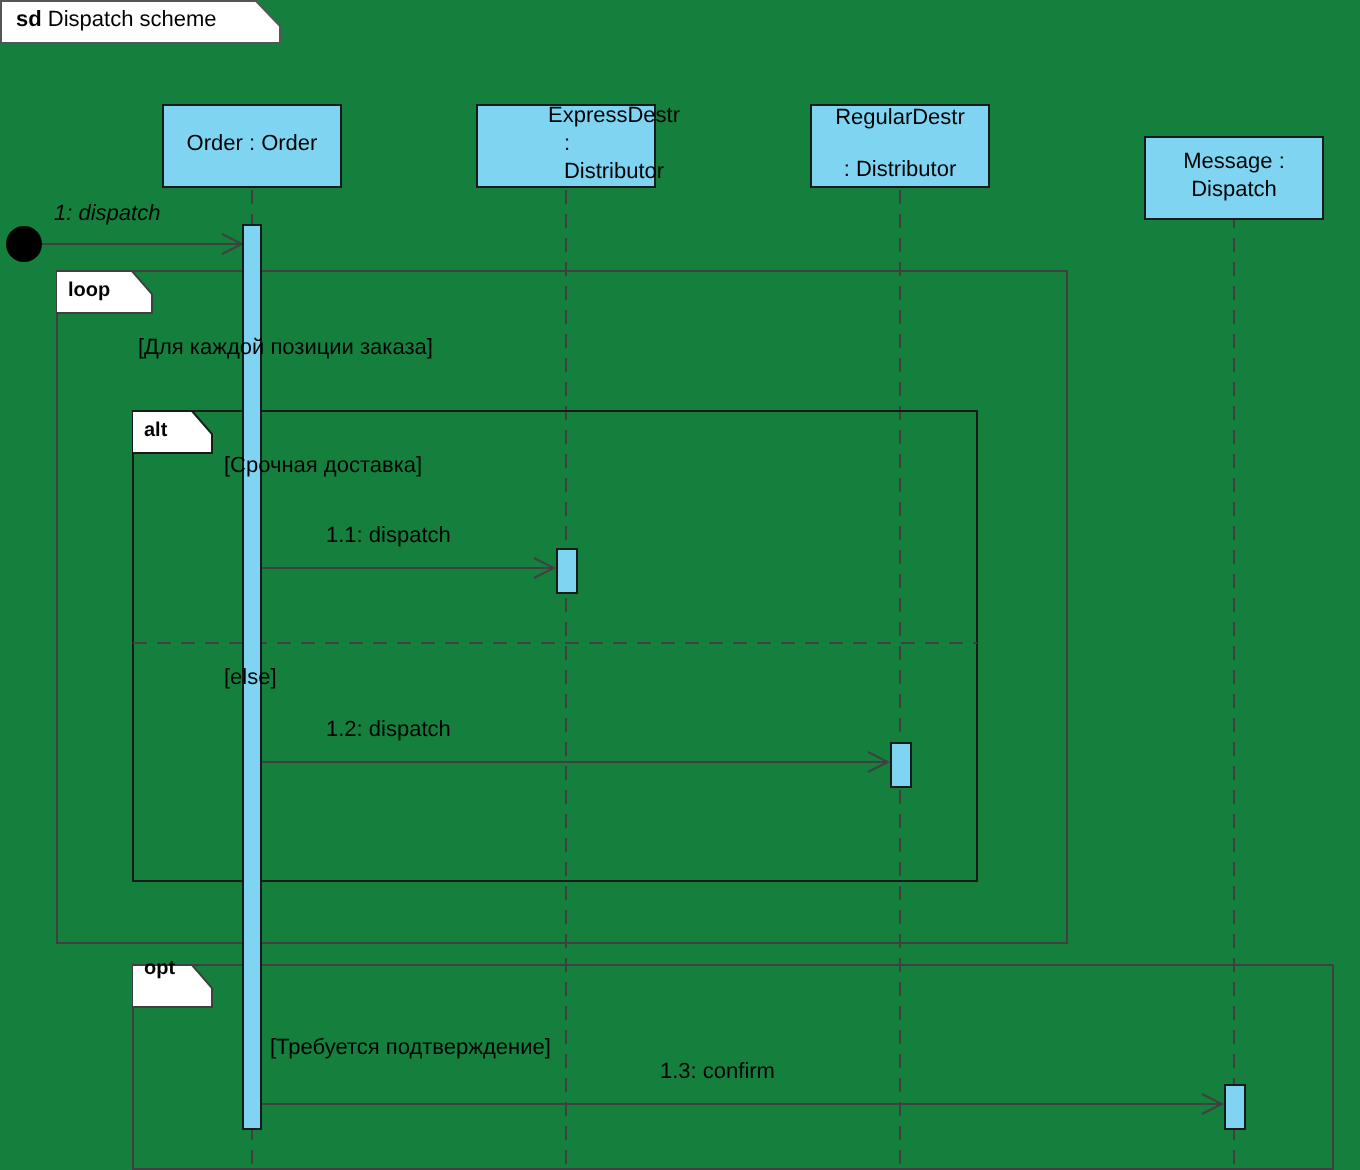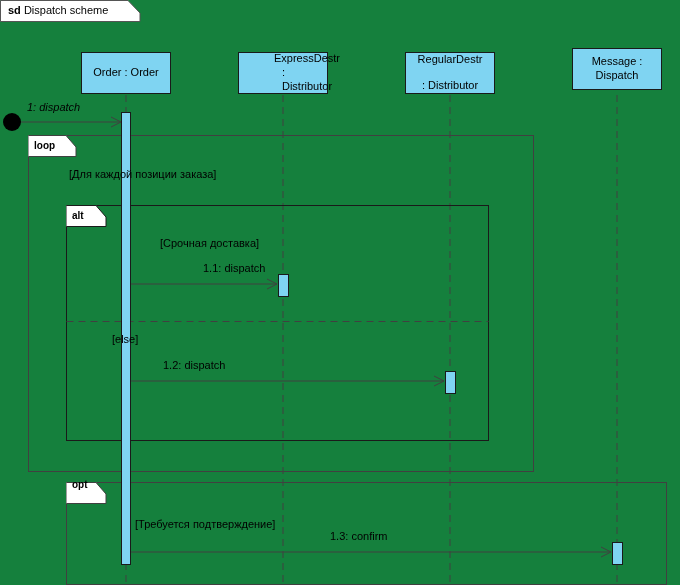--- a/index.html
+++ b/index.html
@@ -142,37 +142,37 @@
   <div class="lifeline-box" style="left:238px; top:52px; width:90px; height:42px;padding-left:48px;">
     <span>ExpressDestr</span>
     <span>: Distributor</span>
   </div>
 
   <div class="lifeline-box" style="left:405px; top:52px; width:90px; height:42px;justify-content:space-between;">
     <span>RegularDestr</span>
     <span>: Distributor</span>
   </div>
 
-  <div class="lifeline-box" style="left:572px; top:48px; width:90px; height:42px;">
+  <div class="lifeline-box" style="left:572px; top:68px; width:90px; height:42px;">
     <span>Message :</span>
     <span>Dispatch</span>
   </div>
 
   <div class="activation" style="left:121px; top:112px; width:10px; height:453px;"></div>
   <div class="activation" style="left:278px; top:274px; width:11px; height:23px;"></div>
   <div class="activation" style="left:445px; top:371px; width:11px; height:23px;"></div>
   <div class="activation" style="left:612px; top:542px; width:11px; height:23px;"></div>
 
   <div class="frag-tag" style="left:34px; top:140px;">loop</div>
   <div class="frag-tag" style="left:72px; top:210px;">alt</div>
   <div class="frag-tag" style="left:72px; top:479px;">opt</div>
 
   <div class="guard" style="left:69px; top:168px;">[Для каждой позиции заказа]</div>
-  <div class="guard" style="left:112px; top:237px;margin-left:48px;">[Срочная доставка]</div>
+  <div class="guard" style="left:112px; top:227px;">[Срочная доставка]</div>
   <div class="guard" style="left:112px; top:333px;">[else]</div>
   <div class="guard" style="left:119px; top:518px;margin-left:16px;">[Требуется подтверждение]</div>
 
   <div class="msg-label" style="left:27px; top:101px;font-style:italic;">1: dispatch</div>
-  <div class="msg-label" style="left:163px; top:262px;margin-left:40px;">1.1: dispatch</div>
+  <div class="msg-label" style="left:163px; top:262px;">1.1: dispatch</div>
   <div class="msg-label" style="left:163px; top:359px;">1.2: dispatch</div>
   <div class="msg-label" style="left:330px; top:530px;">1.3: confirm</div>
 
 </div>
 
 </body></html>

